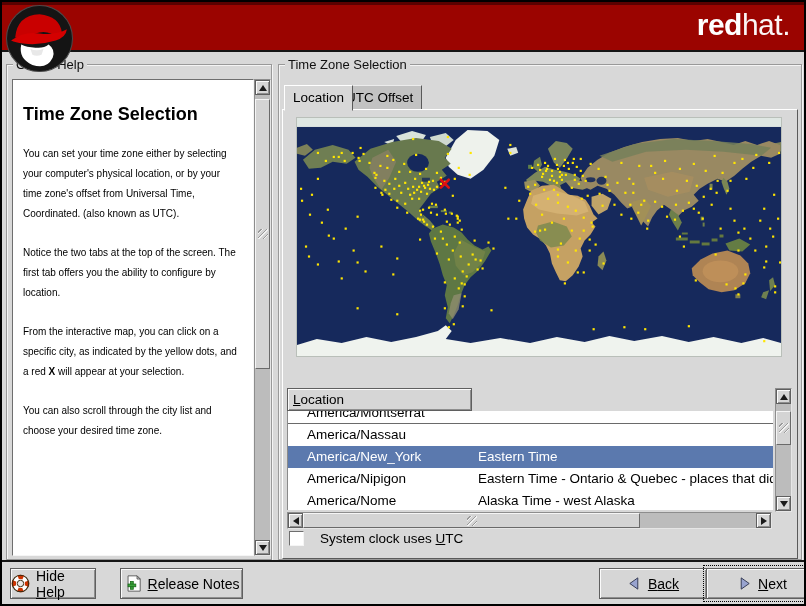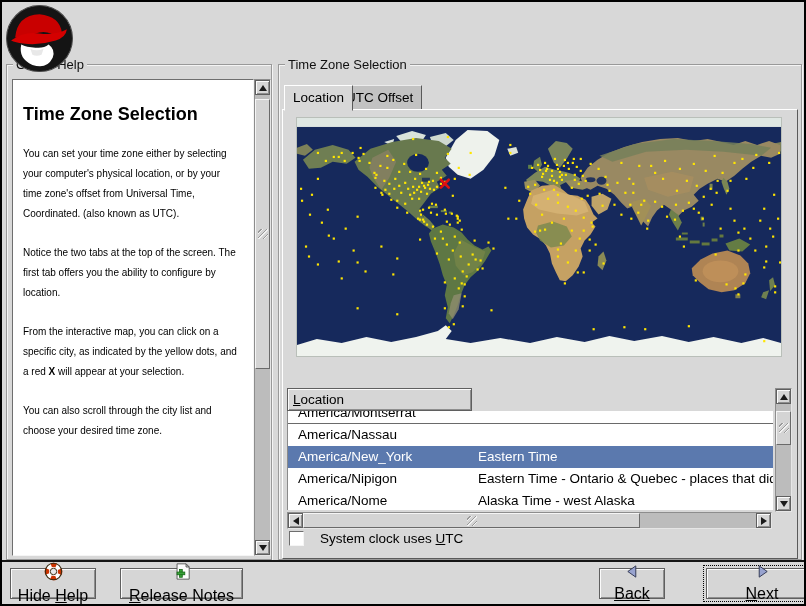--- a/index.html
+++ b/index.html
@@ -56,44 +56,47 @@
   .th-row{position:absolute;left:4px;top:278px;width:486px;height:23px;display:flex;}
   .th{font-size:13.5px;line-height:21px;padding-left:5px;color:#000;box-sizing:border-box;}
   .th-loc{width:185px;}
   .th-desc{width:301px;margin-top:47px;}
   .rows-view{position:absolute;left:4px;top:301px;width:486px;height:99px;background:#fff;overflow:hidden;
              border-left:1px solid #8a8a8a;box-sizing:border-box;}
   .rows-shift{position:absolute;left:0;top:-9px;width:100%;}
   .trow{height:22px;display:flex;font-size:13.5px;line-height:22px;color:#000;}
   .trow.first{border-bottom:1px solid #6a6a6a;box-sizing:border-box;}
   .trow.selected{background:#5b79ae;color:#fff;}
-  .cell-loc{width:184px;padding-left:10px;box-sizing:border-box;white-space:nowrap;overflow:hidden;}
+  .cell-loc{width:184px;padding-left:19px;box-sizing:border-box;white-space:nowrap;overflow:hidden;}
   .cell-desc{flex:1;padding-left:6px;white-space:nowrap;overflow:hidden;}
   .vsb{left:492px;top:278px;width:15px;height:122px;}
   .hsb{left:4px;top:402px;width:483px;height:15px;}
 
   .utc-row{position:absolute;left:6px;top:421px;display:flex;align-items:center;}
   .checkbox{width:13px;height:13px;background:#fff;border:1px solid;border-color:#6e6e6e #f5f5f5 #f5f5f5 #6e6e6e;}
   .utc-label{font-size:13.5px;margin-left:16px;color:#000;}
 
   
   .footer-sep{position:absolute;left:0;top:558px;width:100%;height:2px;background:#151515;}
   .btn{position:absolute;top:566px;height:31px;display:flex;align-items:center;justify-content:center;
-       font-size:16px;color:#000;cursor:default;gap:6px;box-sizing:border-box;flex-direction:column;}
+       font-size:14px;color:#000;cursor:default;gap:6px;box-sizing:border-box;}
   .btn svg{flex:0 0 auto;}
   .btn-hidehelp{left:8px;width:86px;}
   .btn-relnotes{left:118px;width:123px;}
-  .btn-back{left:597px;width:66px;text-decoration:underline;}
+  .btn-back{left:597px;width:108px;text-decoration:underline;}
   .btn-next{left:704px;width:112px;outline:1px dotted #000;outline-offset:2px;text-align:right;}
 </style>
 </head>
 <body>
 
 <div class="screen">
 
+  <div class="banner">
+    <div class="brand"><b>red</b><span class="lt">hat</span><span class="lt">.</span></div>
+  </div>
   <svg class="logo" viewBox="0 0 68 68">
     <circle cx="34" cy="34" r="32.5" fill="#141414" stroke="#4a4a4a" stroke-width="1"></circle>
     <path d="M16,40 Q13,54 27,60 Q41,65 47,53 Q50,45 43,40 Q38,44 30,43 Q21,43 16,40 Z" fill="#fff"></path>
     <path d="M25,44 q6,3 13,0 l-2,6 q-5,2 -9,0 Z" fill="#e8e8e8"></path>
     <path d="M10,33 Q12,11 34,10 Q54,12 56,28 Q57,33 52,34 Q44,26 34,28 Q20,31 10,33 Z" fill="#c90000"></path>
     <path d="M6,36 Q18,27 34,29 Q50,31 61,25 Q60,33 50,36 Q34,41 18,39 Q10,38 6,36 Z" fill="#d40000"></path>
   </svg>
 
   <div class="gtk-frame help-frame">
     <span class="frame-label">Online Help</span>

